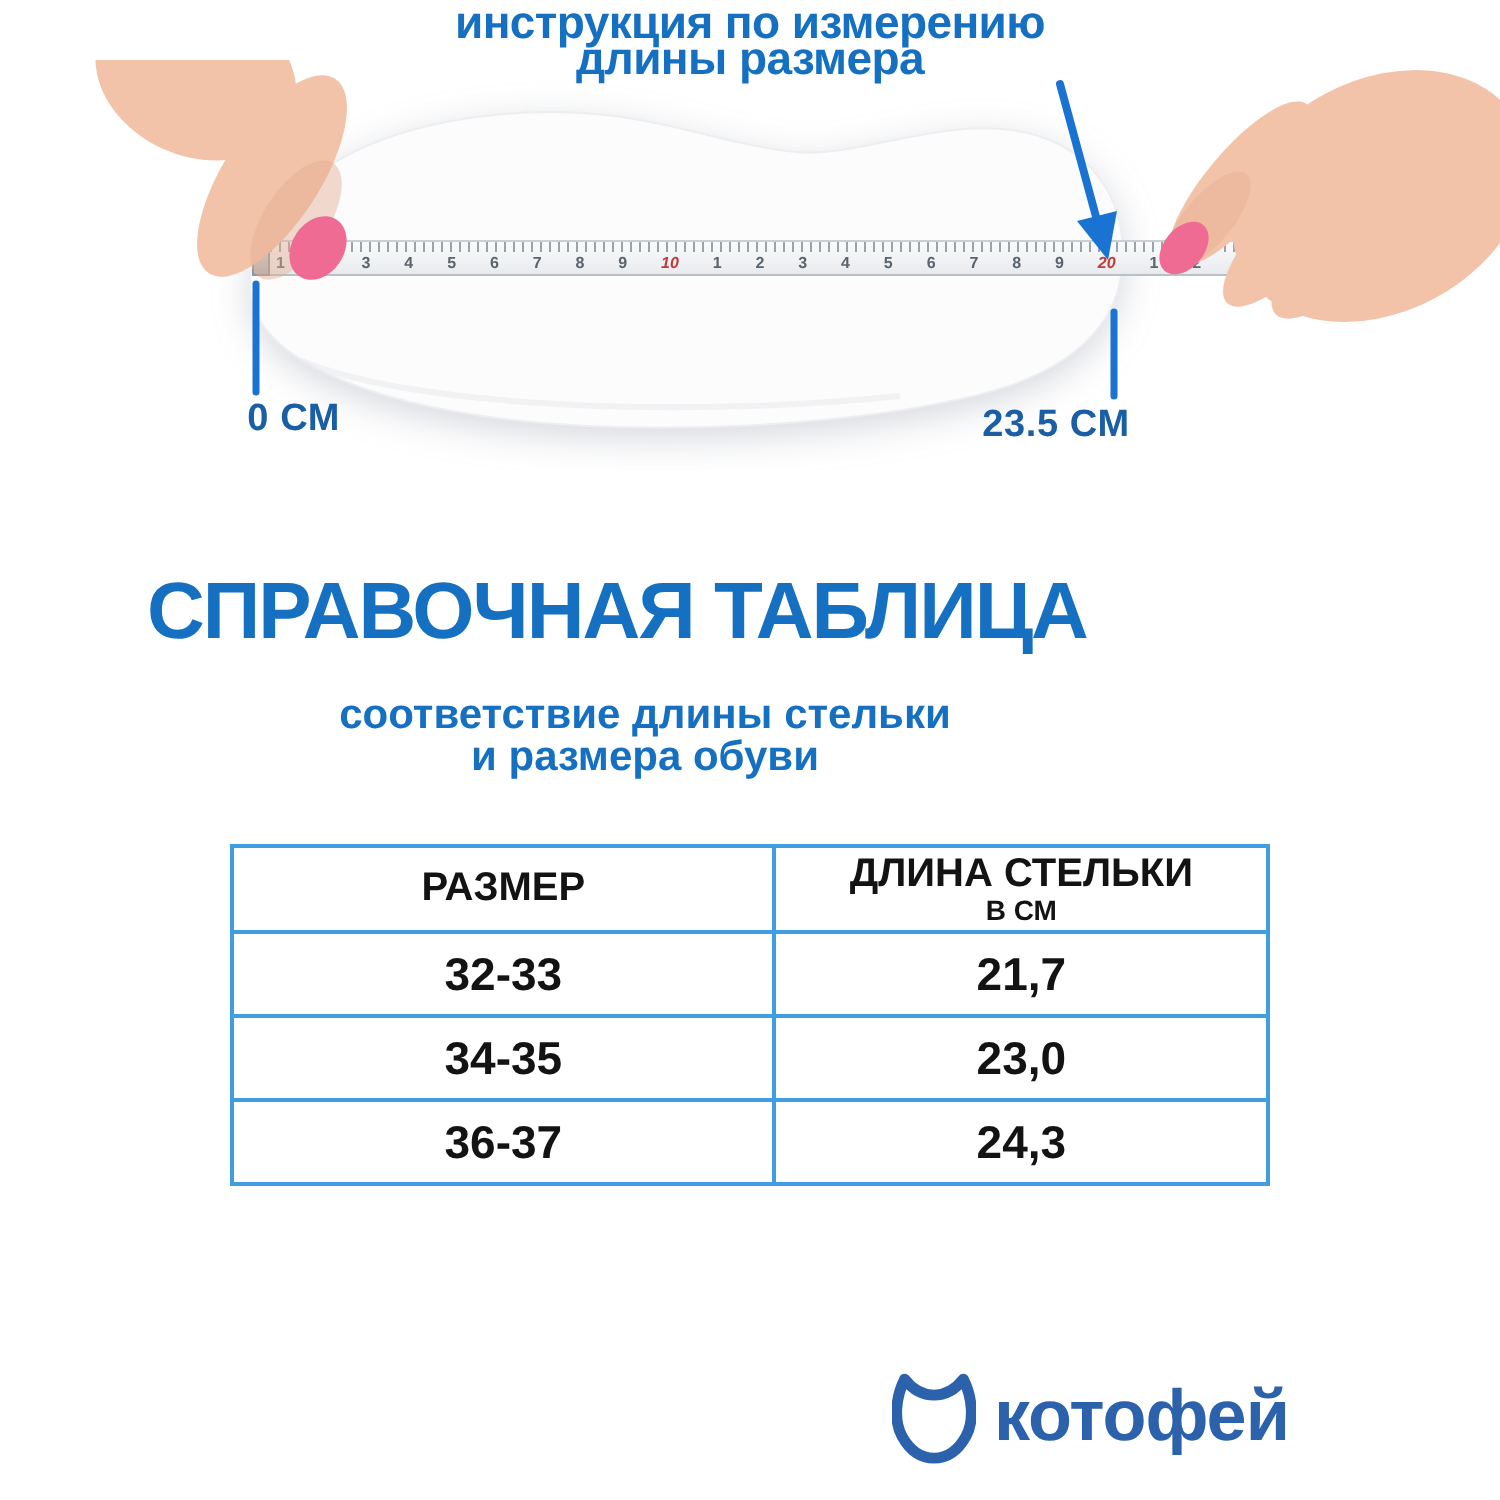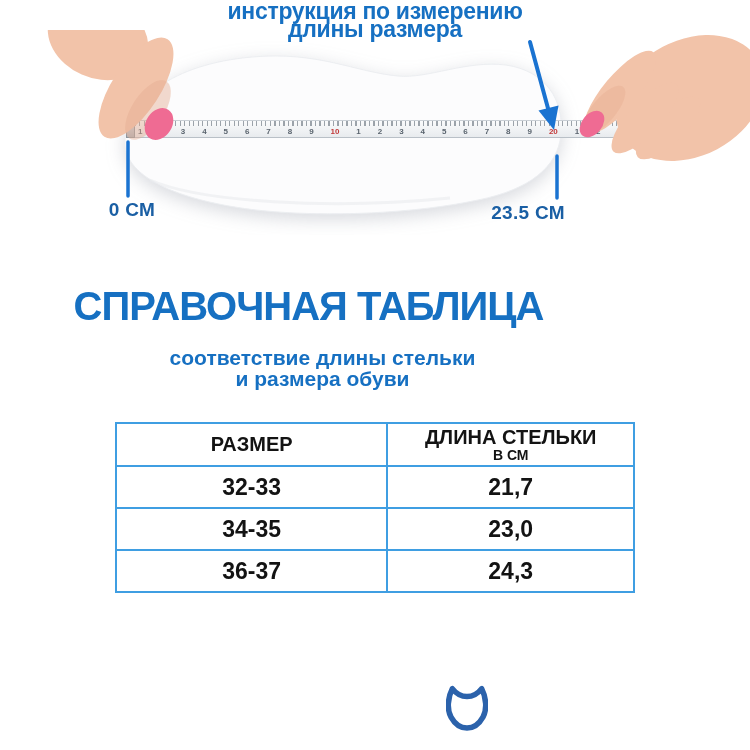--- a/index.html
+++ b/index.html
@@ -29,28 +29,28 @@
   }
   .tape-clip{
     position:absolute;left:0;top:-1px;width:9px;height:18px;
     background:linear-gradient(#d7dbdf,#aab1b8);border:1px solid #8d959d;box-sizing:border-box;
   }
   .tape-nums{
     position:absolute;left:12px;right:38px;top:5px;bottom:0;
     display:flex;justify-content:space-between;align-items:center;
   }
   .tape-num{font-size:8px;font-weight:bold;color:#5a646e;line-height:1;}
-  .tape-num.red{color:var(--tape-red);}
+  .tape-num.red{color:var(--tape-red);font-style:italic;}
   .scene-base{z-index:1;}
   .scene-top{z-index:3;}
   .meas-label{
     position:absolute;z-index:4;color:var(--label-blue);font-weight:bold;
     font-size:19px;letter-spacing:0.3px;text-align:center;
   }
-  .meas-label.start{left:94px;top:169px;width:76px;}
+  .meas-label.start{left:94px;top:169px;width:76px;text-align:right;}
   .meas-label.end{left:476px;top:172px;width:104px;}
   
   .ref-heading{
     position:absolute;top:284px;left:0;width:617px;text-align:center;
     color:var(--accent-blue);font-weight:bold;font-size:40px;letter-spacing:-1px;
   }
   .ref-subtitle{
     position:absolute;top:347px;left:0;width:645px;text-align:center;
     color:var(--accent-blue);font-weight:bold;font-size:21px;line-height:21px;
   }
@@ -188,15 +188,16 @@
       </tr>
     </tbody>
   </table>
 
   <div class="brand">
     <svg width="42" height="47" viewBox="0 0 100 110">
       <path d="M15,10 C4,32 2,60 12,78 C22,96 36,104 50,104
                C64,104 78,96 88,78 C98,60 96,32 85,10
                C75,23 63,29 50,29 C37,29 25,23 15,10 Z" style="fill:none;stroke:var(--logo-blue);stroke-width:13;stroke-linejoin:round;stroke-linecap:round;"></path>
     </svg>
+    <span class="brand-name">котофей</span>
   </div>
 
 </div>
 
 </body></html>

